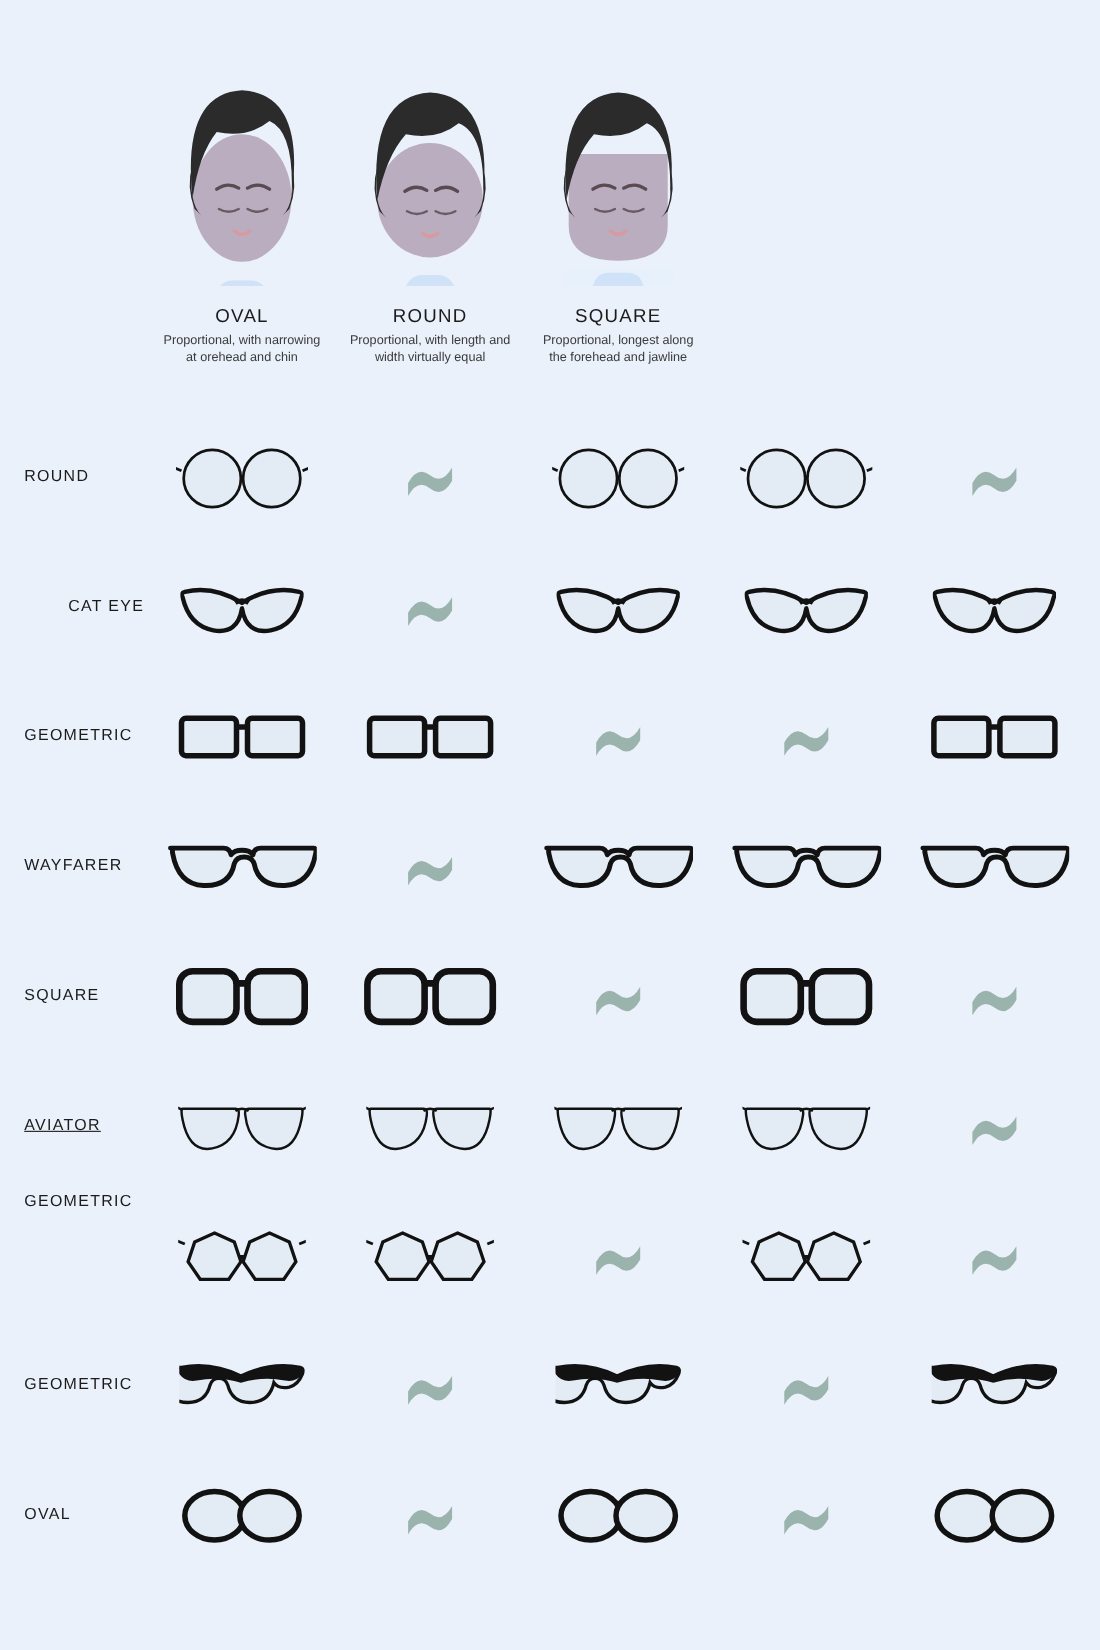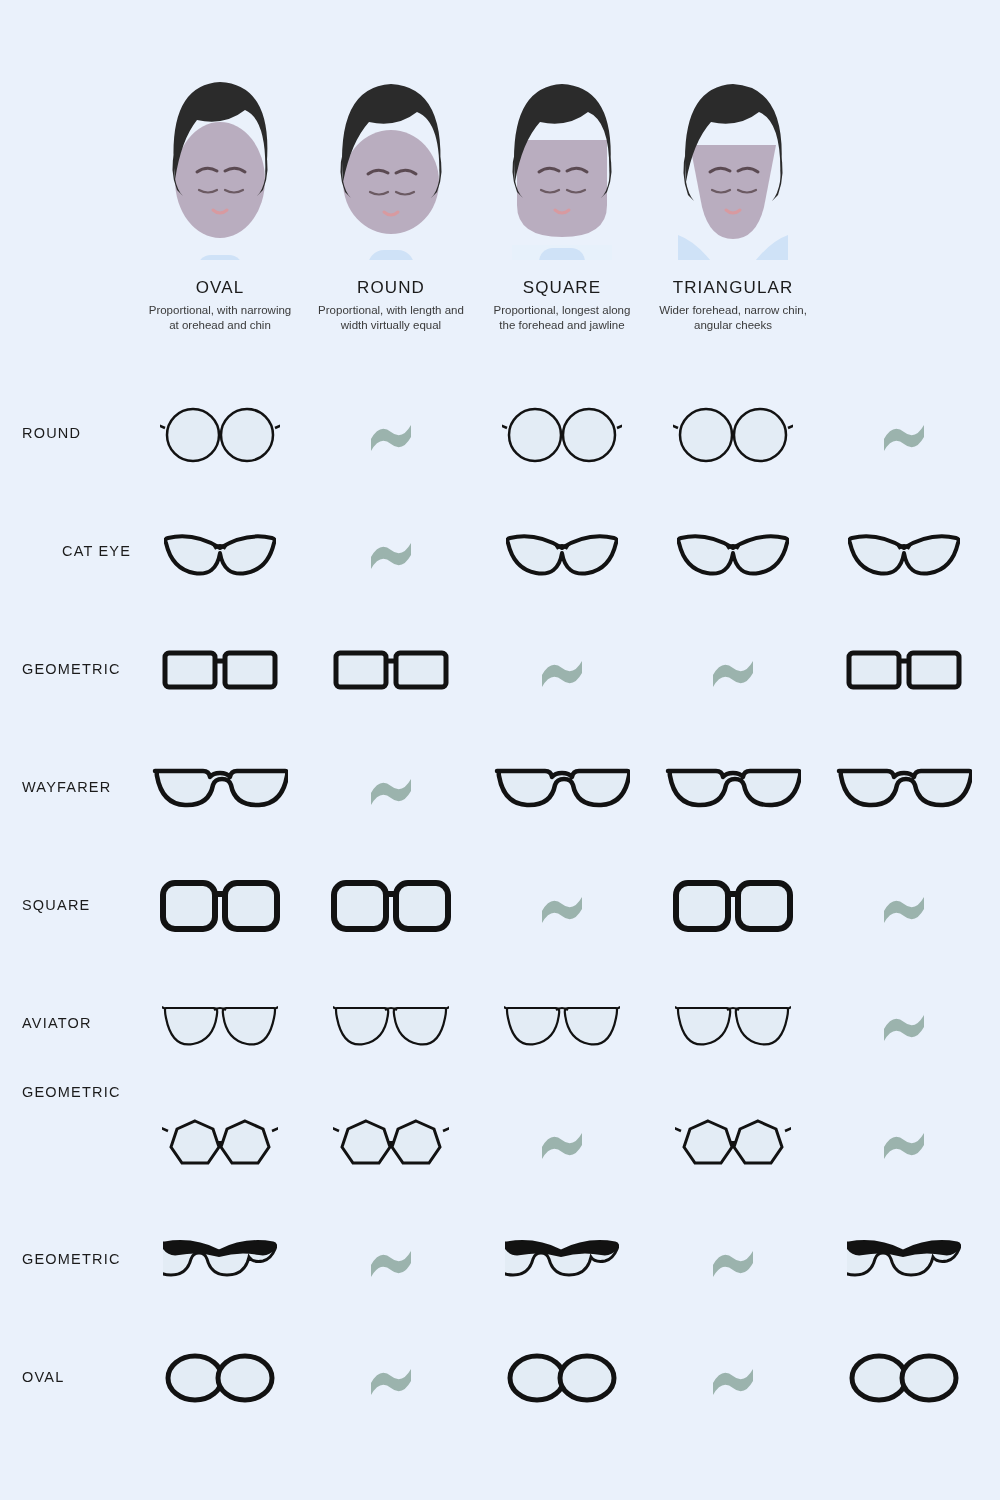--- a/index.html
+++ b/index.html
@@ -105,38 +105,20 @@
           <path d="M90 111 q10 -6 20 1" stroke="#5b4a52" stroke-width="3" fill="none" stroke-linecap="round"></path>
           <path d="M64 130 q9 5 18 0" stroke="#6b5a62" stroke-width="2.2" fill="none" stroke-linecap="round"></path>
           <path d="M90 130 q9 5 18 0" stroke="#6b5a62" stroke-width="2.2" fill="none" stroke-linecap="round"></path>
           <path d="M78 150 q7 6 14 0" stroke="#d89aa0" stroke-width="3" fill="none" stroke-linecap="round"></path>
         </svg>
       </div>
       <div class="face-title">SQUARE</div>
       <div class="face-desc">Proportional, longest along the forehead and jawline</div>
     </div>
 
-    <div class="face-col" style="left:648px;">
-      <div class="face-art">
-        <svg width="170" height="200" viewBox="0 0 170 200">
-          <path d="M30 175 q28 10 55 60 q27 -50 55 -60 v65 h-110 z" fill="#cfe2f7"></path>
-          <path d="M42 85 h86 l-12 62 q-8 32 -31 32 q-23 0 -31 -32 z" fill="#b9adbf"></path>
-          <path d="M38 122 q-8 -95 47 -98 q58 3 47 98 q3 -60 -21 -70 q-20 16 -48 10 q-18 20 -25 60 z" fill="#2b2b2b"></path>
-          <path d="M40 135 q-8 -22 -2 -44 q-4 36 8 50 z" fill="#2b2b2b"></path>
-          <path d="M130 135 q8 -22 2 -44 q4 36 -8 50 z" fill="#2b2b2b"></path>
-          <path d="M62 112 q10 -7 20 -1" stroke="#5b4a52" stroke-width="3" fill="none" stroke-linecap="round"></path>
-          <path d="M90 111 q10 -6 20 1" stroke="#5b4a52" stroke-width="3" fill="none" stroke-linecap="round"></path>
-          <path d="M64 130 q9 5 18 0" stroke="#6b5a62" stroke-width="2.2" fill="none" stroke-linecap="round"></path>
-          <path d="M90 130 q9 5 18 0" stroke="#6b5a62" stroke-width="2.2" fill="none" stroke-linecap="round"></path>
-          <path d="M78 150 q7 6 14 0" stroke="#d89aa0" stroke-width="3" fill="none" stroke-linecap="round"></path>
-        </svg>
-      </div>
-      <div class="face-title">TRIANGULAR</div>
-      <div class="face-desc">Wider forehead, narrow chin, angular cheeks</div>
-    </div>
 
   </div>
 
   <div id="grid">
       <div class="row-label" style="top: 425px;">ROUND</div>
       <div class="cell" style="left: 135px; top: 380px;">
         <svg width="120" height="62" viewBox="0 0 120 62">
           <line x1="52" y1="30" x2="68" y2="30" stroke="#121212" stroke-width="4"></line>
           <circle cx="33" cy="31" r="26" fill="#e3ecf5" stroke="#121212" stroke-width="2.5"></circle>
           <circle cx="87" cy="31" r="26" fill="#e3ecf5" stroke="#121212" stroke-width="2.5"></circle>
@@ -285,21 +267,21 @@
           <rect x="4" y="5" width="52" height="46" rx="12" fill="#e3ecf5" stroke="#121212" stroke-width="6"></rect>
           <rect x="66" y="5" width="52" height="46" rx="12" fill="#e3ecf5" stroke="#121212" stroke-width="6"></rect>
           <line x1="56" y1="16" x2="66" y2="16" stroke="#121212" stroke-width="6"></line>
         </svg>
       </div>
       <div class="cell wave" style="left: 819px; top: 852px;">
         <svg width="56" height="44" viewBox="0 0 56 44">
           <path d="M8 26 q9 -16 20 -7 q11 9 20 -7 v12 q-9 16 -20 7 q-11 -9 -20 7 z" fill="#9bb3ad"></path>
         </svg>
       </div>
-      <div class="row-label" style="top: 1015px;">AVIATOR</div>
+      <div class="row-label" style="top: 1015px; text-decoration: underline;">AVIATOR</div>
       <div class="cell" style="left: 135px; top: 970px;">
         <svg width="116" height="54" viewBox="0 0 116 54">
           <path d="M4 10 h48 q4 0 3 6 q-3 26 -24 30 q-21 4 -27 -26 q-2 -10 0 -10 z" fill="#e3ecf5" stroke="#121212" stroke-width="2.2"></path>
           <path d="M112 10 h-48 q-4 0 -3 6 q3 26 24 30 q21 4 27 -26 q2 -10 0 -10 z" fill="#e3ecf5" stroke="#121212" stroke-width="2.2"></path>
           <path d="M52 12 q6 -4 12 0" stroke="#121212" stroke-width="2.2" fill="none"></path>
           <line x1="4" y1="11" x2="-3" y2="8" stroke="#121212" stroke-width="2.2"></line>
           <line x1="112" y1="11" x2="119" y2="8" stroke="#121212" stroke-width="2.2"></line>
         </svg>
       </div>
       <div class="cell" style="left: 306px; top: 970px;">

